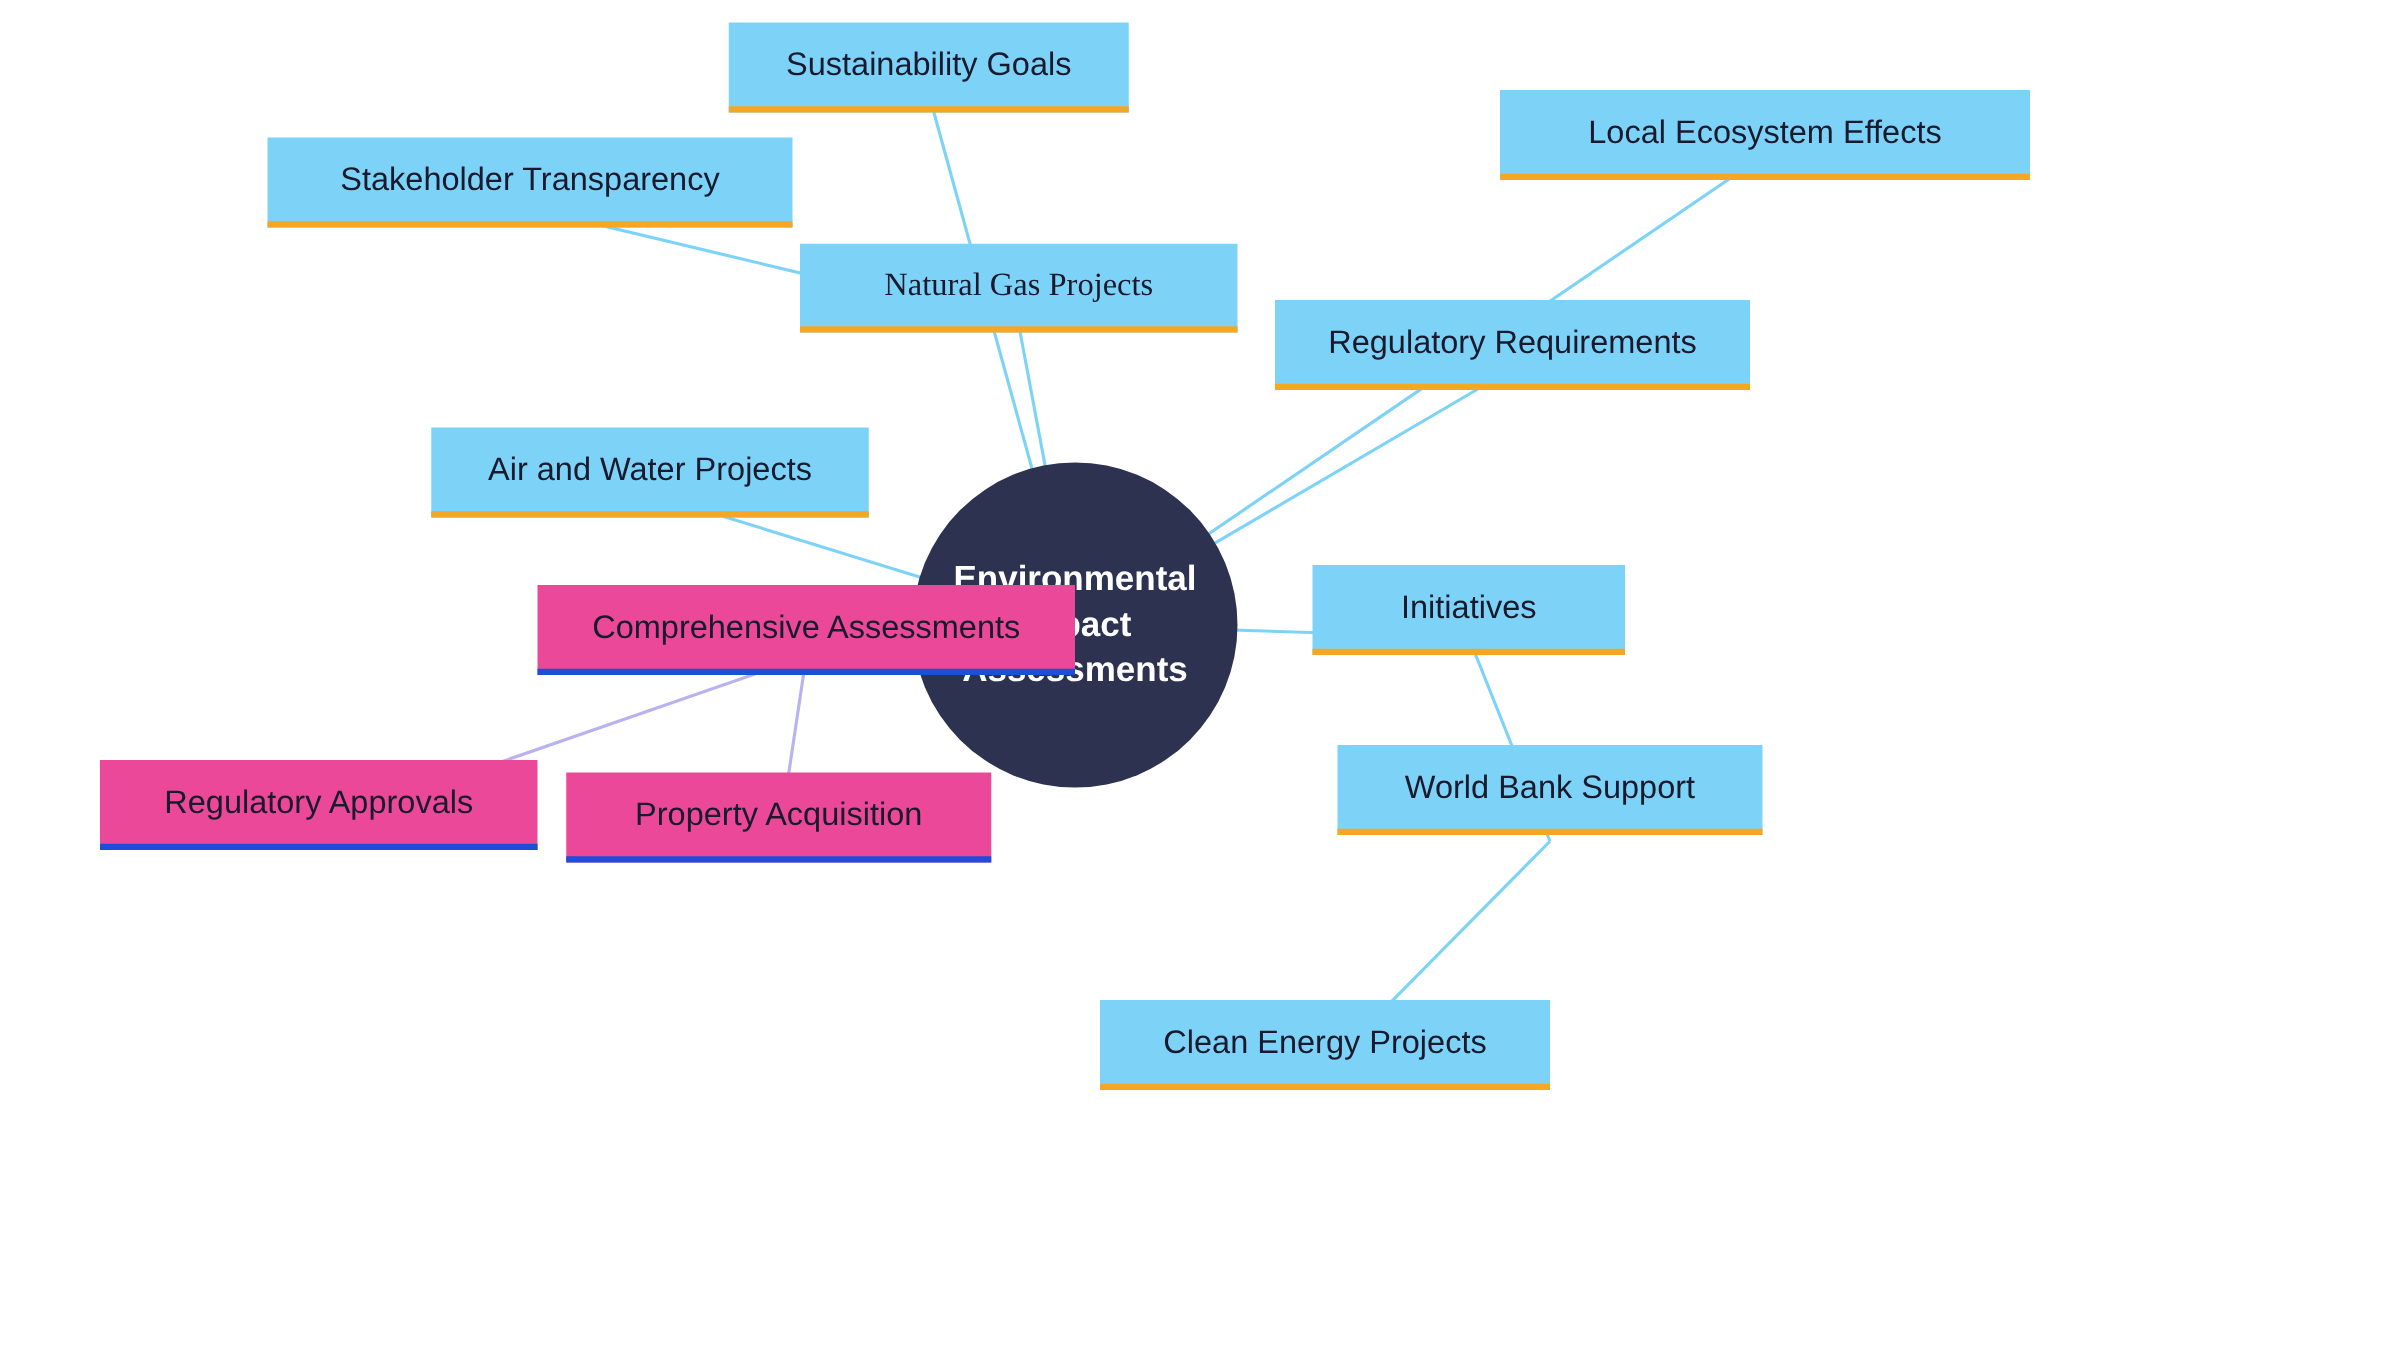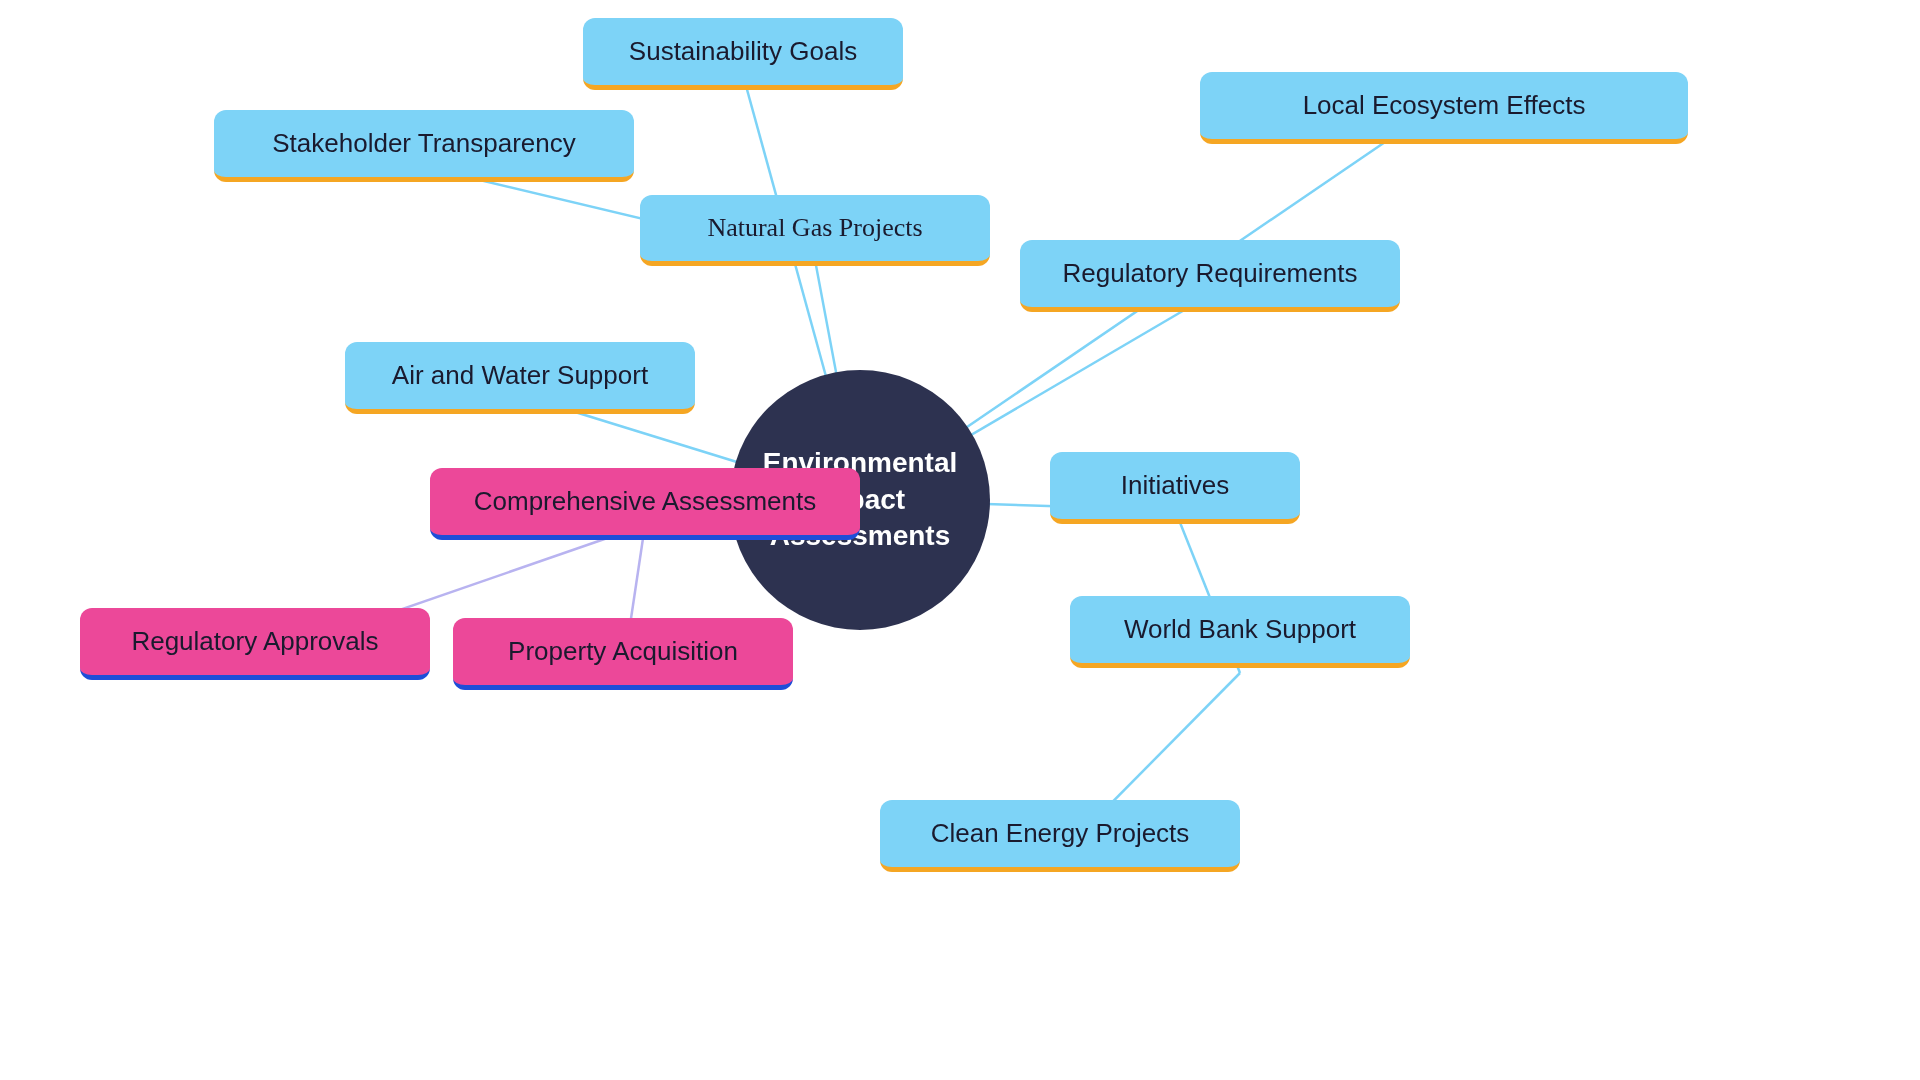--- a/index.html
+++ b/index.html
@@ -40,21 +40,21 @@
       font-size: 28px;
       font-weight: 600;
       line-height: 1.3;
       left: 730px;
       top: 370px;
       z-index: 10;
     }
 
     .node {
       position: absolute;
-      border-radius: 12px;
+      border-radius: 0;
       padding: 18px 28px;
       font-size: 26px;
       font-weight: 500;
       display: flex;
       align-items: center;
       justify-content: center;
       text-align: center;
       z-index: 10;
       cursor: pointer;
     }
@@ -74,21 +74,21 @@
     
     .node-sustainability {
       left: 583px;
       top: 18px;
       width: 320px;
     }
 
     .node-local-ecosystem {
       left: 1200px;
       top: 72px;
-      width: 488px;
+      width: 424px;
     }
 
     .node-stakeholder {
       left: 214px;
       top: 110px;
       width: 420px;
     }
 
     .node-natural-gas {
       left: 640px;
@@ -196,21 +196,21 @@
 
   <div class="node node-blue node-natural-gas">
     <span>Natural Gas Projects</span>
   </div>
 
   <div class="node node-blue node-regulatory-req">
     <span>Regulatory Requirements</span>
   </div>
 
   <div class="node node-blue node-air-water">
-    <span>Air and Water Support</span>
+    <span>Air and Water Projects</span>
   </div>
 
   <div class="node node-purple node-comprehensive">
     <span>Comprehensive Assessments</span>
   </div>
 
   <div class="node node-purple node-regulatory-app">
     <span>Regulatory Approvals</span>
   </div>
 

